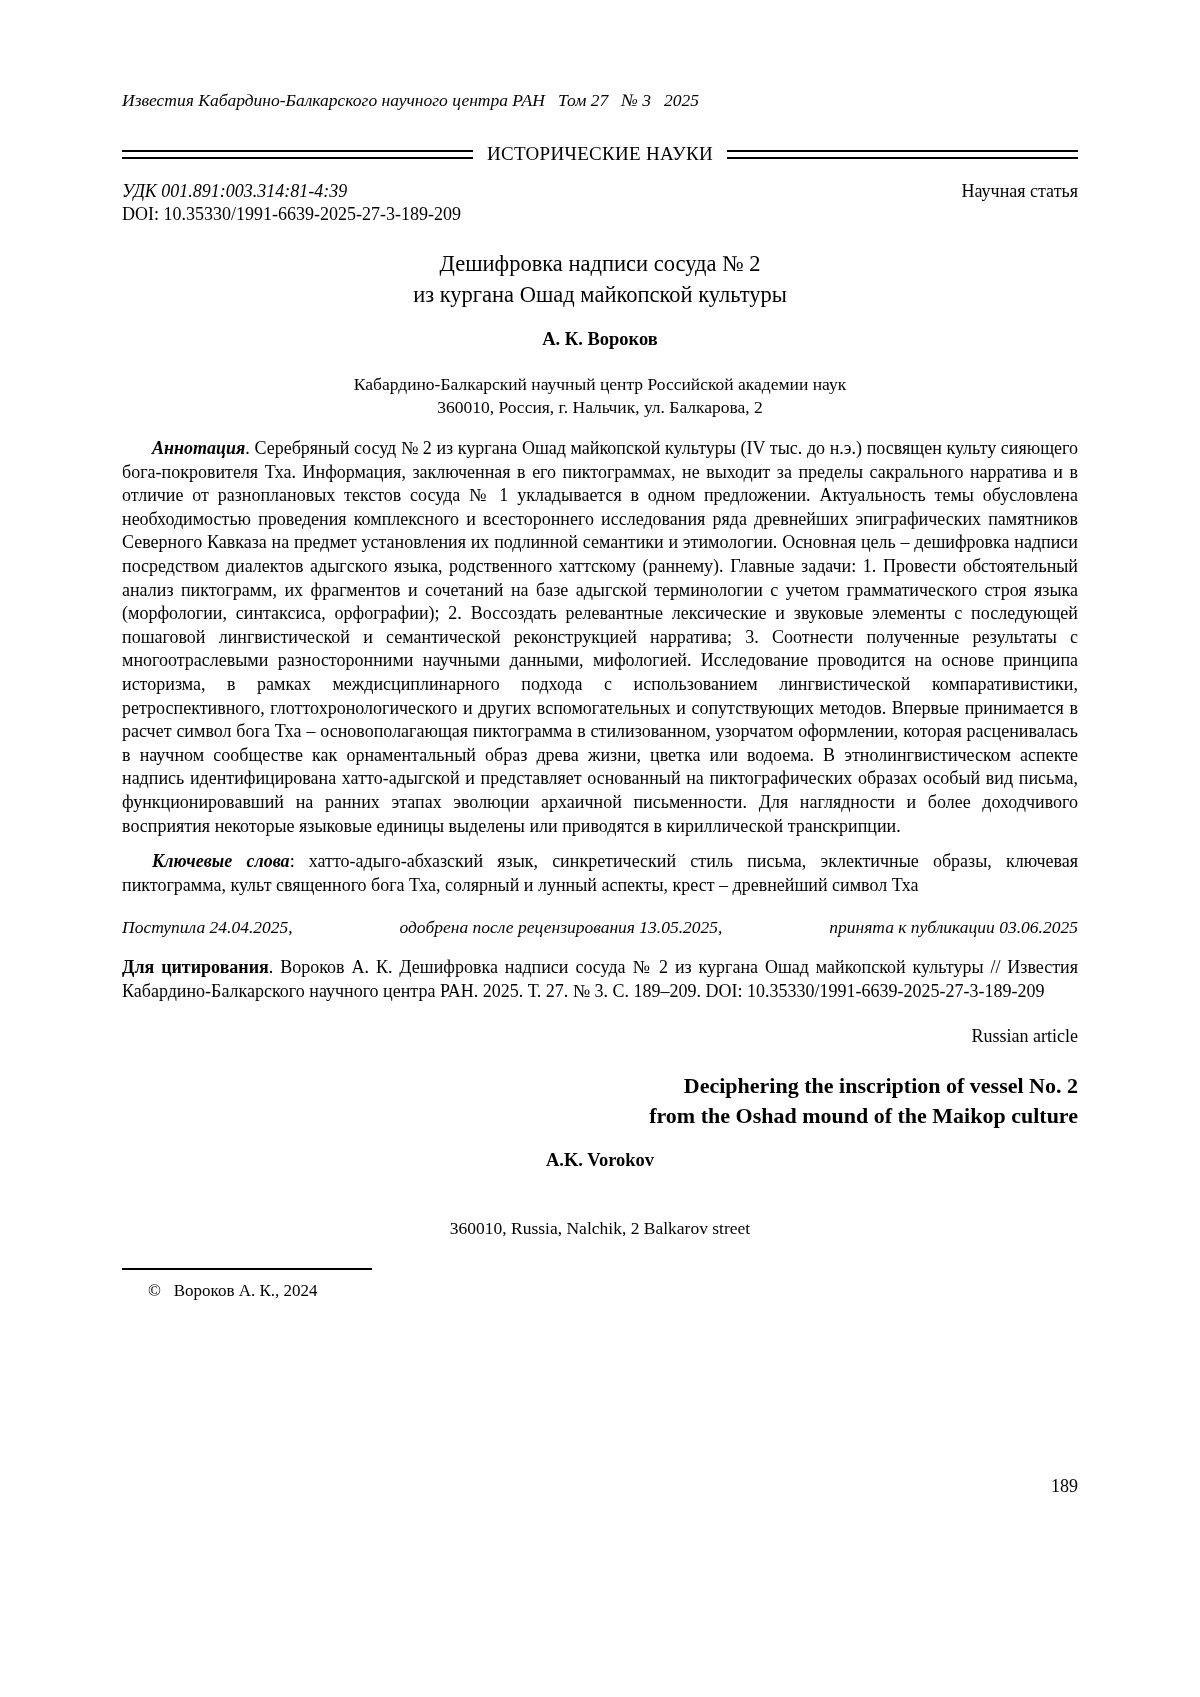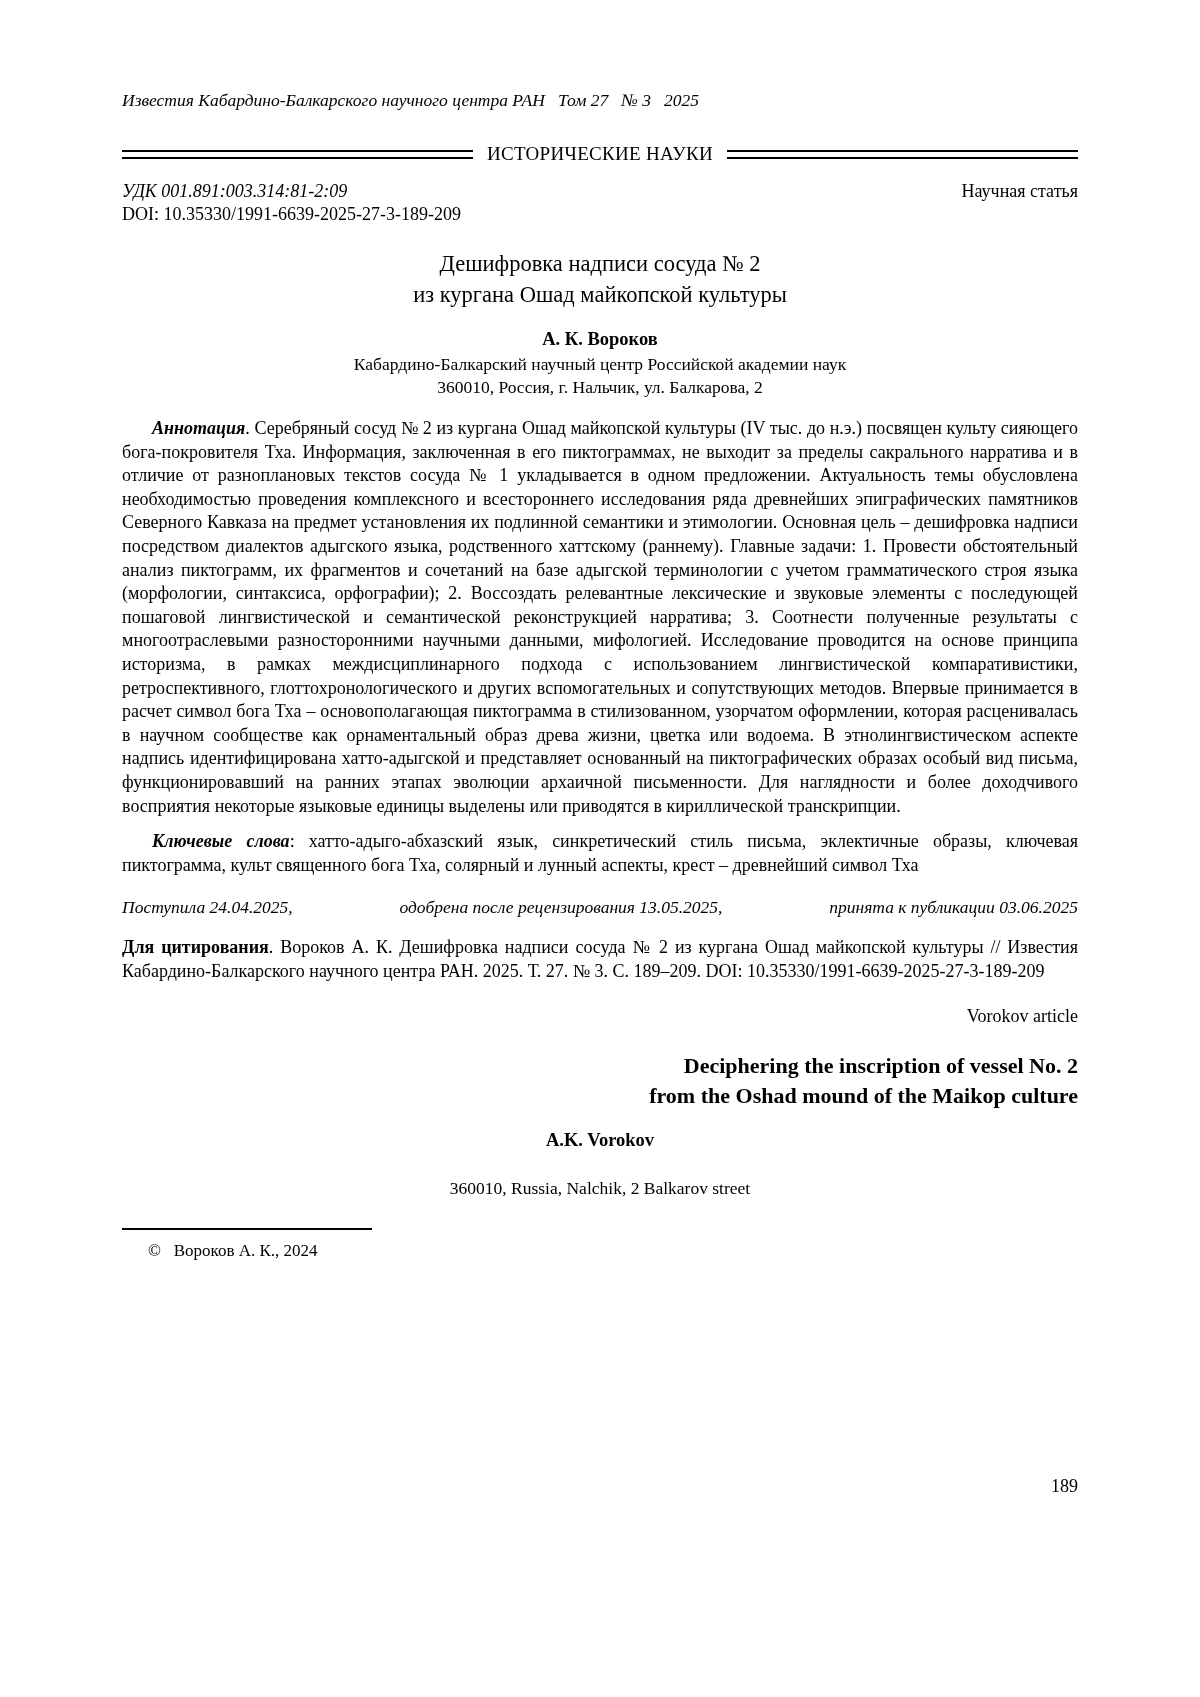--- a/index.html
+++ b/index.html
@@ -33,21 +33,21 @@
   .meta-row { display: flex; justify-content: space-between; margin-top: 15px; font-size: 18px; line-height: 23px; }
   .udc { font-style: italic; }
   .doi-line { font-size: 18px; line-height: 23px; }
   .edn-line { font-size: 18px; line-height: 23px; }
 
   .title-ru {
     text-align: center; font-weight: normal;
     font-size: 22.5px; line-height: 31px; margin-top: 22px;
   }
   .author-name { text-align: center; font-weight: bold; font-size: 18.5px; line-height: 23px; margin-top: 18px; }
-  .affil { text-align: center; font-size: 17.5px; line-height: 23px; margin-top: 2px; }
+  .affil { text-align: center; font-size: 17.5px; line-height: 23px; margin-top: 22px; }
 
   .body-par { font-size: 18px; line-height: 23.6px; text-align: justify; }
   .indent { text-indent: 30px; }
   .abstract { margin-top: 18px; }
   .keywords { margin-top: 12px; }
   .bi { font-weight: bold; font-style: italic; }
   .b { font-weight: bold; }
 
   .dates {
     display: flex; justify-content: space-between;
@@ -74,21 +74,21 @@
 
   <div class="journal-line">Известия Кабардино-Балкарского научного центра РАН   Том 27   № 3   2025</div>
 
   <div class="section-head">
     <div class="double-rule"></div>
     <div class="section-title">ИСТОРИЧЕСКИЕ НАУКИ</div>
     <div class="double-rule"></div>
   </div>
 
   <div class="meta-row">
-    <div class="udc">УДК 001.891:003.314:81-2:09</div>
+    <div class="udc">УДК 001.891:003.314:81-4:39</div>
     <div class="article-type">Научная статья</div>
   </div>
   <div class="doi-line">DOI: 10.35330/1991-6639-2025-27-3-189-209</div>
 
   <div class="title-ru">
     <span>Дешифровка надписи сосуда № 2</span><br>
     <span>из кургана Ошад майкопской культуры</span>
   </div>
 
   <div class="author-name">А. К. Вороков</div>
@@ -103,21 +103,21 @@
   <p class="body-par indent keywords"><span class="bi">Ключевые слова</span><span>: хатто-адыго-абхазский язык, синкретический стиль письма, эклектичные образы, ключевая пиктограмма, культ священного бога Тха, солярный и лунный аспекты, крест – древнейший символ Тха</span></p>
 
   <div class="dates">
     <span>Поступила 24.04.2025,</span>
     <span>одобрена после рецензирования 13.05.2025,</span>
     <span>принята к публикации 03.06.2025</span>
   </div>
 
   <p class="body-par citation"><span class="b">Для цитирования</span><span>. Вороков А. К. Дешифровка надписи сосуда № 2 из кургана Ошад майкопской культуры // Известия Кабардино-Балкарского научного центра РАН. 2025. Т. 27. № 3. С. 189–209. DOI: 10.35330/1991-6639-2025-27-3-189-209</span></p>
 
-  <div class="original-article">Vorokov article</div>
+  <div class="original-article">Russian article</div>
 
   <div class="title-en">
     <span>Deciphering the inscription of vessel No. 2</span><br>
     <span>from the Oshad mound of the Maikop culture</span>
   </div>
 
   <div class="author-name">A.K. Vorokov</div>
 
   <div class="affil">
     <br>

